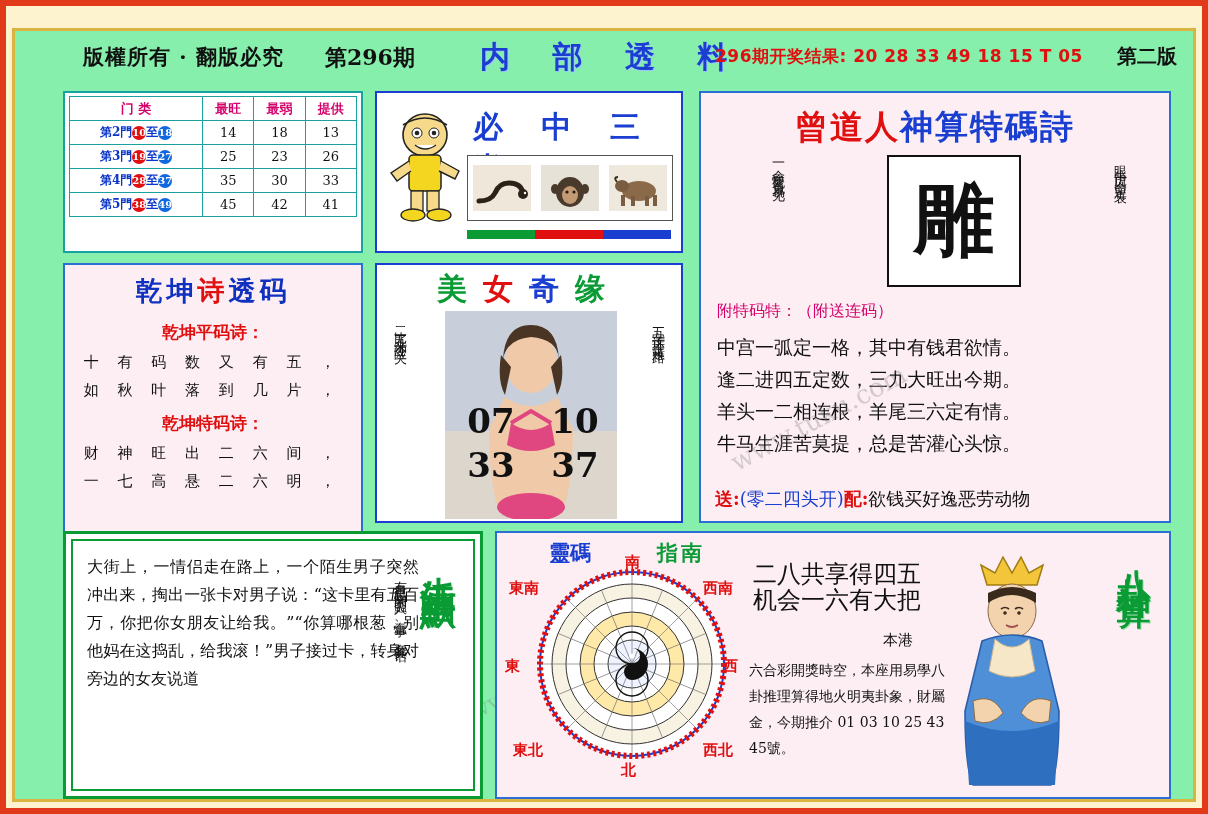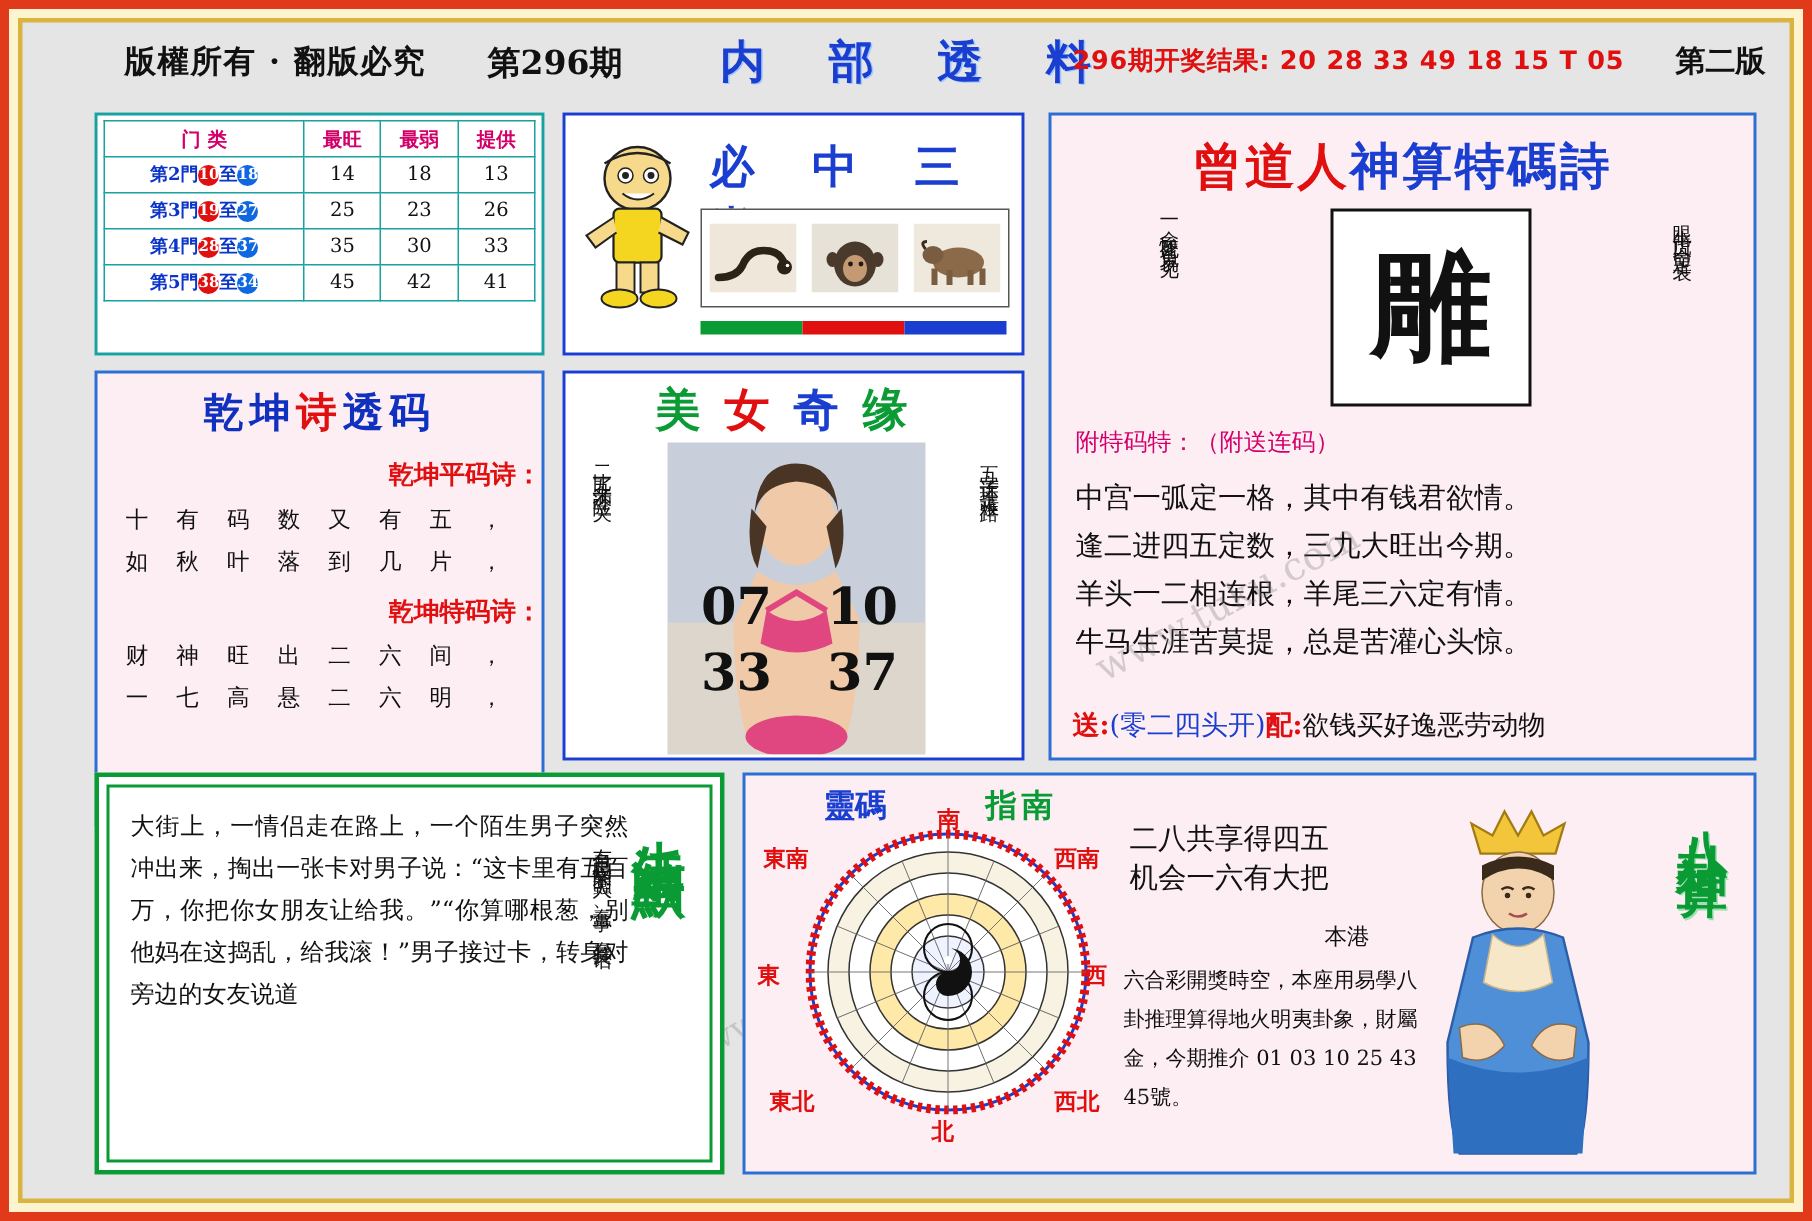--- a/index.html
+++ b/index.html
@@ -11,22 +11,23 @@
   }
   #page{
     position:relative;width:1208px;height:814px;
     background:#fdf4cf;
     border:6px solid #e03a1a;
     box-sizing:border-box;
   }
   #inner{
     position:absolute;inset:6px;
     border:3px solid #d9b441;
-    background:#e5e5e5;
+    background:#86efac;
     box-sizing:border-box;
+    margin-top:16px;
   }
 
   
   .header{
     position:absolute;left:10px;top:4px;right:10px;height:44px;
   }
   .hdr-left{
     position:absolute;left:58px;top:8px;
     font-family:"DejaVu Serif","Liberation Serif",serif;
     font-weight:bold;font-size:21px;color:#111;letter-spacing:1px;
@@ -83,21 +84,21 @@
     left:48px;top:232px;width:300px;height:304px;
     border:2px solid #2b6fd4;background:#fdeef4;
   }
   #qk-title{
     text-align:center;font-family:"DejaVu Serif","Liberation Serif",serif;
     font-weight:bold;font-size:27px;margin-top:8px;letter-spacing:4px;
   }
   #qk-title .b{color:#1030c0;}
   #qk-title .r{color:#e01010;}
   .qk-sub{
-    text-align:right;font-family:"DejaVu Serif","Liberation Serif",serif;
+    text-align:center;font-family:"DejaVu Serif","Liberation Serif",serif;
     font-weight:bold;font-size:17px;color:#e01010;margin-top:12px;
   }
   .qk-line{
     text-align:center;font-family:"DejaVu Serif","Liberation Serif",serif;
     font-size:15px;color:#111;margin-top:9px;letter-spacing:7px;
   }
   #qk-send{
     position:absolute;left:10px;bottom:8px;right:6px;
     display:flex;align-items:center;gap:12px;
   }
@@ -235,21 +236,21 @@
     left:480px;top:500px;width:676px;height:268px;
     border:2px solid #2b6fd4;background:#fdeef4;
   }
   #bg-l1{position:absolute;left:52px;top:6px;font-family:"DejaVu Serif","Liberation Serif",serif;font-weight:bold;font-size:21px;color:#1a3fd0;}
   #bg-l2{position:absolute;left:160px;top:6px;font-family:"DejaVu Serif","Liberation Serif",serif;font-weight:bold;font-size:21px;color:#0a9b35;letter-spacing:3px;}
   #compass{position:absolute;left:40px;top:36px;width:190px;height:190px;}
   .dirlbl{position:absolute;font-family:"DejaVu Serif","Liberation Serif",serif;font-weight:bold;font-size:15px;color:#e01010;}
   #bg-top2{
     position:absolute;left:256px;top:30px;
     font-family:Liberation Mono, monospace;
-    font-size:19px;color:#111;line-height:26px;
+    font-size:24px;color:#111;line-height:26px;
   }
   #bg-benggang{position:absolute;left:386px;top:98px;font-family:"DejaVu Serif","Liberation Serif",serif;font-size:15px;color:#111;}
   #bg-body{
     position:absolute;left:252px;top:124px;width:200px;
     font-family:"DejaVu Serif","Liberation Serif",serif;
     font-size:14px;color:#111;line-height:26px;
   }
   #bg-vtitle{
     position:absolute;right:12px;top:10px;
     font-family:"DejaVu Serif","Liberation Serif",serif;
@@ -301,21 +302,21 @@
       <tr>
         <td class="c1">
           <span>第4門</span><span class="ball-s">28</span><span>至</span><span class="ball-s ball-b">37</span>
         </td>
         <td>35</td>
         <td>30</td>
         <td>33</td>
       </tr>
       <tr>
         <td class="c1">
-          <span>第5門</span><span class="ball-s">38</span><span>至</span><span class="ball-s ball-b">34</span>
+          <span>第5門</span><span class="ball-s">38</span><span>至</span><span class="ball-s ball-b">49</span>
         </td>
         <td>45</td>
         <td>42</td>
         <td>41</td>
       </tr>
     </tbody>
         </table>
   </div>
 
   <div class="panel" id="qk-panel">

